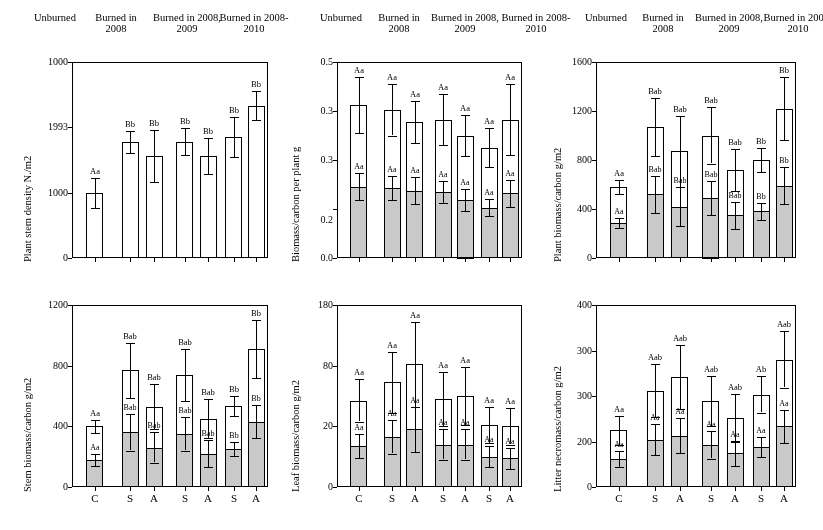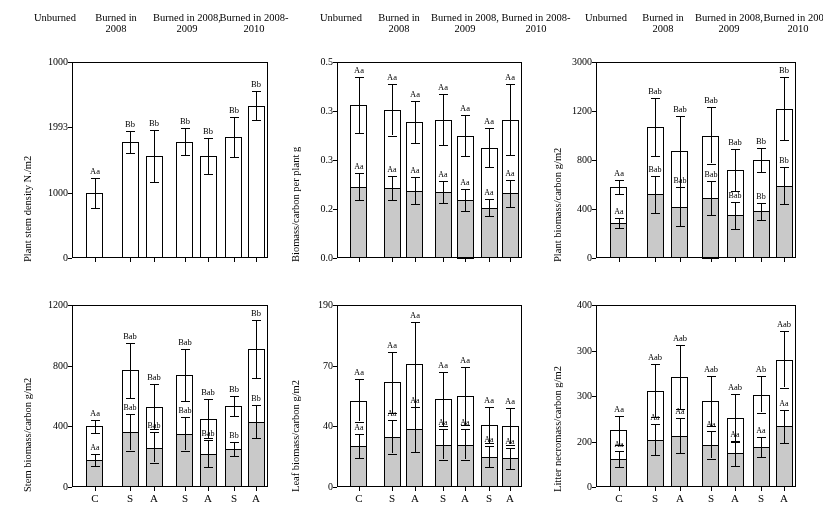--- a/index.html
+++ b/index.html
@@ -88,21 +88,21 @@
     <div class="cap" style="left:252px;top:91px;width:9px;"></div>
     <div class="cap" style="left:252px;top:120px;width:9px;"></div>
     <div class="sig" style="left:240px;top:79px;width:32px;">Bb</div>
     <div class="tick" style="left:256px;top:258px;width:1px;height:4px;"></div>
     <div class="panel-label" style="left:342px;top:66px;">(b)</div>
     <div class="ylab" style="left:290px;top:262px;">Biomass/carbon per plant g</div>
     <div class="plotbox" style="left:337px;top:62px;width:185px;height:196px;"></div>
     <div class="tick" style="left:333px;top:258px;width:4px;height:1px;"></div>
     <div class="ticklab" style="left:297px;top:252px;width:36px;">0.0</div>
     <div class="tick" style="left:333px;top:209px;width:4px;height:1px;"></div>
-    <div class="ticklab" style="left:297px;top:203px;width:36px;">0.2</div>
+    <div class="ticklab" style="left:297px;top:214px;width:36px;">0.2</div>
     <div class="tick" style="left:333px;top:160px;width:4px;height:1px;"></div>
     <div class="ticklab" style="left:297px;top:154px;width:36px;">0.3</div>
     <div class="tick" style="left:333px;top:111px;width:4px;height:1px;"></div>
     <div class="ticklab" style="left:297px;top:105px;width:36px;">0.3</div>
     <div class="tick" style="left:333px;top:62px;width:4px;height:1px;"></div>
     <div class="ticklab" style="left:297px;top:56px;width:36px;">0.5</div>
     <div class="bar white" style="left:350px;top:105px;width:17px;height:153px;"></div>
     <div class="bar gray" style="left:350px;top:187px;width:17px;height:71px;"></div>
     <div class="err" style="left:359px;top:77px;height:56px;"></div>
     <div class="cap" style="left:355px;top:77px;width:9px;"></div>
@@ -184,21 +184,21 @@
     <div class="plotbox" style="left:596px;top:62px;width:200px;height:196px;"></div>
     <div class="tick" style="left:592px;top:258px;width:4px;height:1px;"></div>
     <div class="ticklab" style="left:556px;top:252px;width:36px;">0</div>
     <div class="tick" style="left:592px;top:209px;width:4px;height:1px;"></div>
     <div class="ticklab" style="left:556px;top:203px;width:36px;">400</div>
     <div class="tick" style="left:592px;top:160px;width:4px;height:1px;"></div>
     <div class="ticklab" style="left:556px;top:154px;width:36px;">800</div>
     <div class="tick" style="left:592px;top:111px;width:4px;height:1px;"></div>
     <div class="ticklab" style="left:556px;top:105px;width:36px;">1200</div>
     <div class="tick" style="left:592px;top:62px;width:4px;height:1px;"></div>
-    <div class="ticklab" style="left:556px;top:56px;width:36px;">3000</div>
+    <div class="ticklab" style="left:556px;top:56px;width:36px;">1600</div>
     <div class="bar white" style="left:610px;top:187px;width:17px;height:71px;"></div>
     <div class="bar gray" style="left:610px;top:223px;width:17px;height:35px;"></div>
     <div class="err" style="left:619px;top:180px;height:15px;"></div>
     <div class="cap" style="left:615px;top:180px;width:9px;"></div>
     <div class="cap" style="left:615px;top:194px;width:9px;"></div>
     <div class="sig" style="left:603px;top:168px;width:32px;">Aa</div>
     <div class="err" style="left:619px;top:218px;height:10px;"></div>
     <div class="cap" style="left:615px;top:218px;width:9px;"></div>
     <div class="cap" style="left:615px;top:228px;width:9px;"></div>
     <div class="sig in" style="left:604px;top:207px;width:30px;">Aa</div>
@@ -363,25 +363,25 @@
     <div class="cap" style="left:252px;top:438px;width:9px;"></div>
     <div class="sig in" style="left:241px;top:394px;width:30px;">Bb</div>
     <div class="tick" style="left:256px;top:487px;width:1px;height:4px;"></div>
     <div class="xlab" style="left:246px;top:492px;width:20px;">A</div>
     <div class="panel-label" style="left:342px;top:309px;">(e)</div>
     <div class="ylab" style="left:290px;top:492px;">Leaf biomass/carbon g/m2</div>
     <div class="plotbox" style="left:337px;top:305px;width:185px;height:182px;"></div>
     <div class="tick" style="left:333px;top:487px;width:4px;height:1px;"></div>
     <div class="ticklab" style="left:297px;top:481px;width:36px;">0</div>
     <div class="tick" style="left:333px;top:426px;width:4px;height:1px;"></div>
-    <div class="ticklab" style="left:297px;top:420px;width:36px;">40</div>
+    <div class="ticklab" style="left:297px;top:420px;width:36px;">20</div>
     <div class="tick" style="left:333px;top:366px;width:4px;height:1px;"></div>
-    <div class="ticklab" style="left:297px;top:360px;width:36px;">70</div>
+    <div class="ticklab" style="left:297px;top:360px;width:36px;">80</div>
     <div class="tick" style="left:333px;top:305px;width:4px;height:1px;"></div>
-    <div class="ticklab" style="left:297px;top:299px;width:36px;">190</div>
+    <div class="ticklab" style="left:297px;top:299px;width:36px;">180</div>
     <div class="bar white" style="left:350px;top:401px;width:17px;height:86px;"></div>
     <div class="bar gray" style="left:350px;top:446px;width:17px;height:41px;"></div>
     <div class="err" style="left:359px;top:379px;height:42px;"></div>
     <div class="cap" style="left:355px;top:379px;width:9px;"></div>
     <div class="cap" style="left:355px;top:422px;width:9px;"></div>
     <div class="sig" style="left:343px;top:367px;width:32px;">Aa</div>
     <div class="err" style="left:359px;top:434px;height:24px;"></div>
     <div class="cap" style="left:355px;top:434px;width:9px;"></div>
     <div class="cap" style="left:355px;top:458px;width:9px;"></div>
     <div class="sig in" style="left:344px;top:423px;width:30px;">Aa</div>

